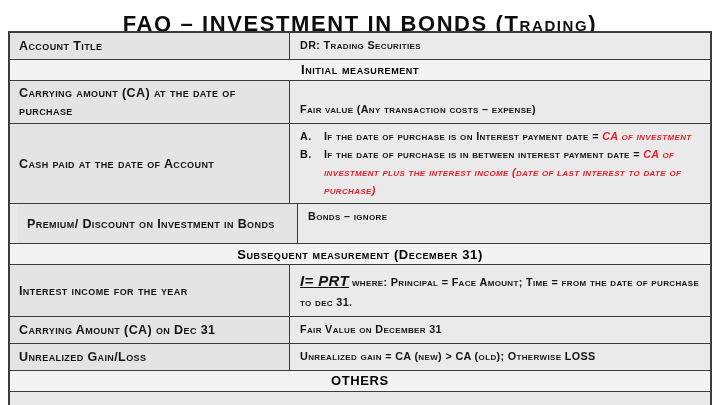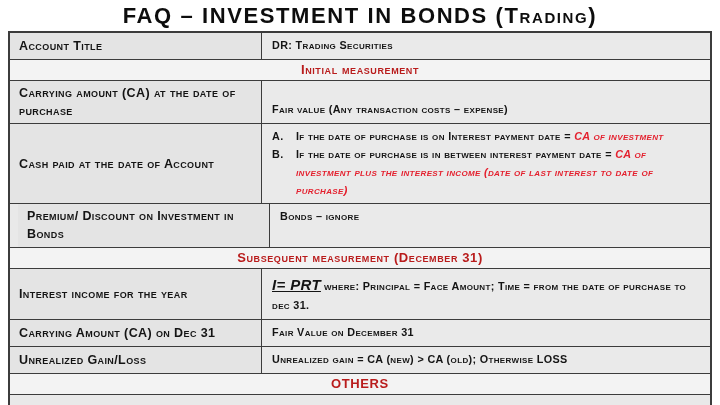--- a/index.html
+++ b/index.html
@@ -9,34 +9,34 @@
     color: #141414;
     position: relative;
   }
   .page-title {
     text-align: center;
     font-size: 22px;
     font-weight: 800;
     font-variant: small-caps;
     letter-spacing: 1.6px;
     color: #0d0d0d;
-    padding-top: 3px;
+    padding-top: 11px;
   }
   .faq-table {
     position: absolute;
     left: 8px;
     top: 31px;
     width: 704px;
     border: 2px solid #3c3c3c;
     background: #e9e9e9;
   }
   .row { display: flex; width: 100%; }
   .row + .row { border-top: 1.2px solid #3c3c3c; }
   .cell-left {
-    width: 252px;
+    width: 280px;
     flex: none;
     background: #e4e4e4;
     border-right: 1.5px solid #3c3c3c;
     padding: 3px 9px;
     display: flex;
     align-items: center;
     font-size: 12.5px;
     font-weight: 700;
     font-variant: small-caps;
     letter-spacing: 0.4px;
@@ -52,21 +52,21 @@
     letter-spacing: 0.35px;
     line-height: 1.65;
     display: flex;
     flex-direction: column;
     justify-content: center;
   }
   .section-cell {
     flex: 1;
     background: #f3f3f3;
     text-align: center;
-    color: #b91c1c;
+    color: #000000;
     font-size: 13px;
     font-weight: 800;
     font-variant: small-caps;
     letter-spacing: 0.6px;
     padding: 2.5px 0;
   }
   .r-account { min-height: 25px; }
   .r-carrying { min-height: 36px; }
   .r-cashpaid { min-height: 69px; }
   .r-premium { min-height: 40px; padding-left: 8px; }

